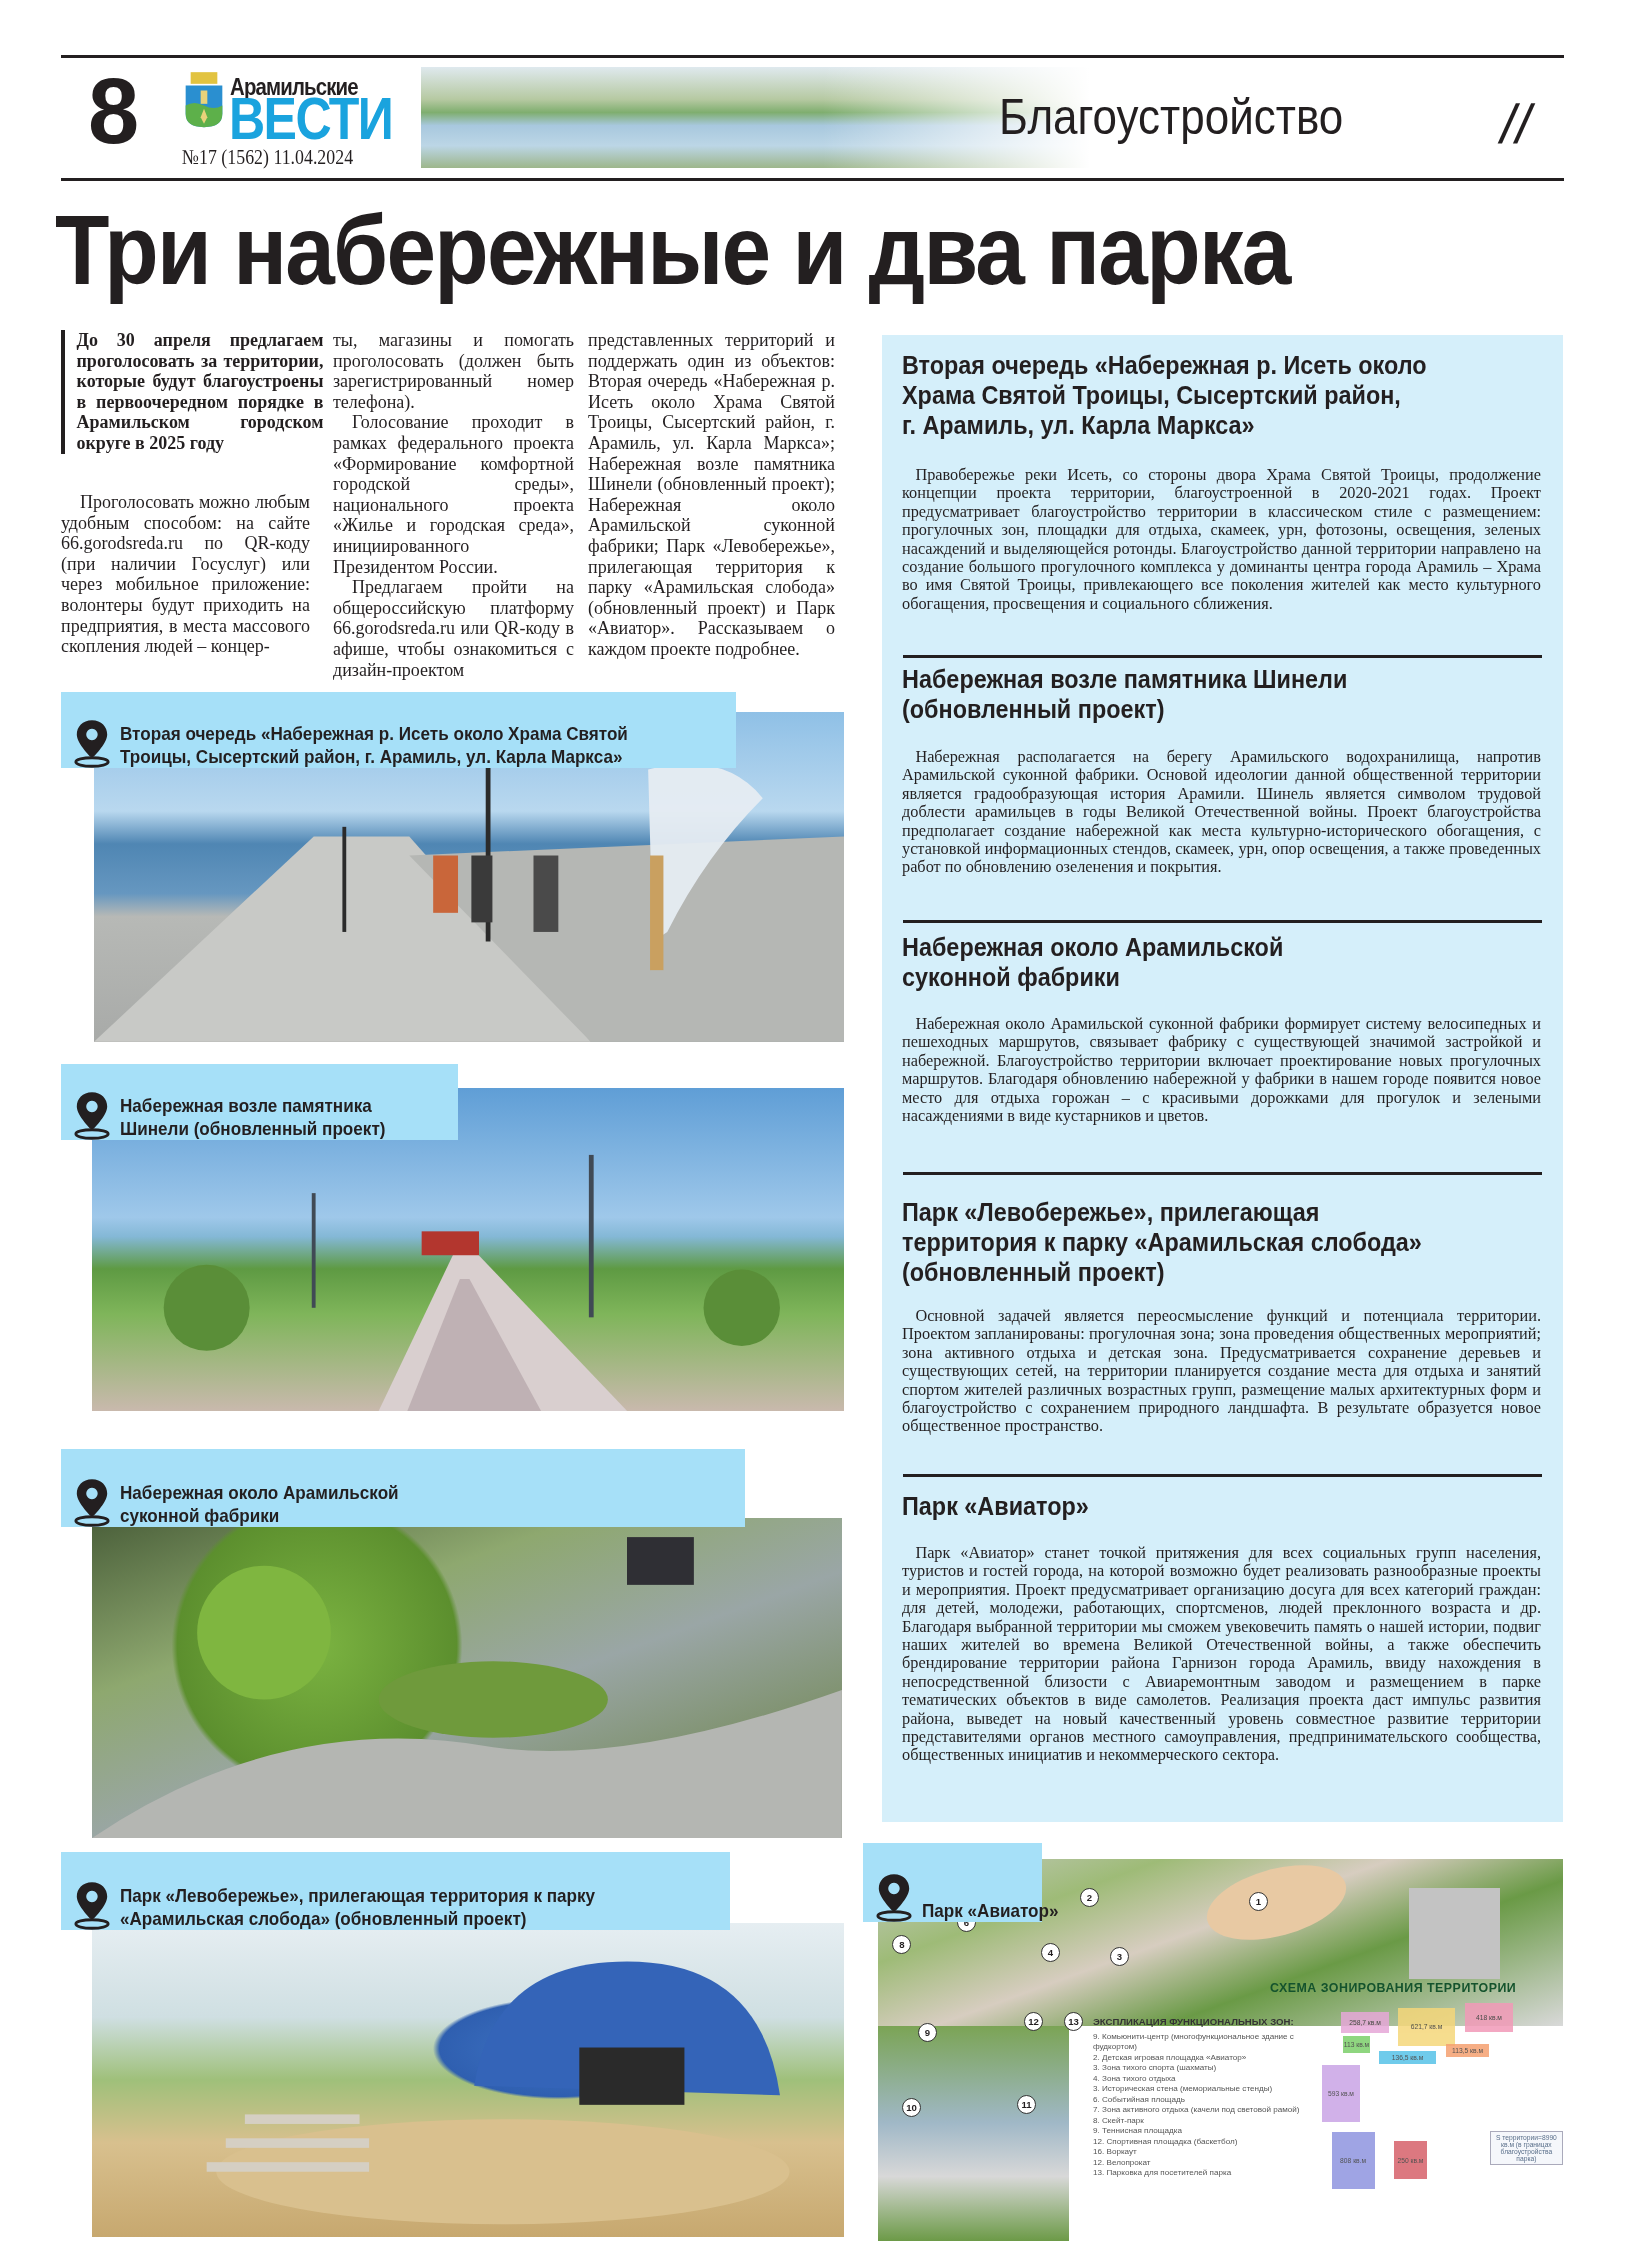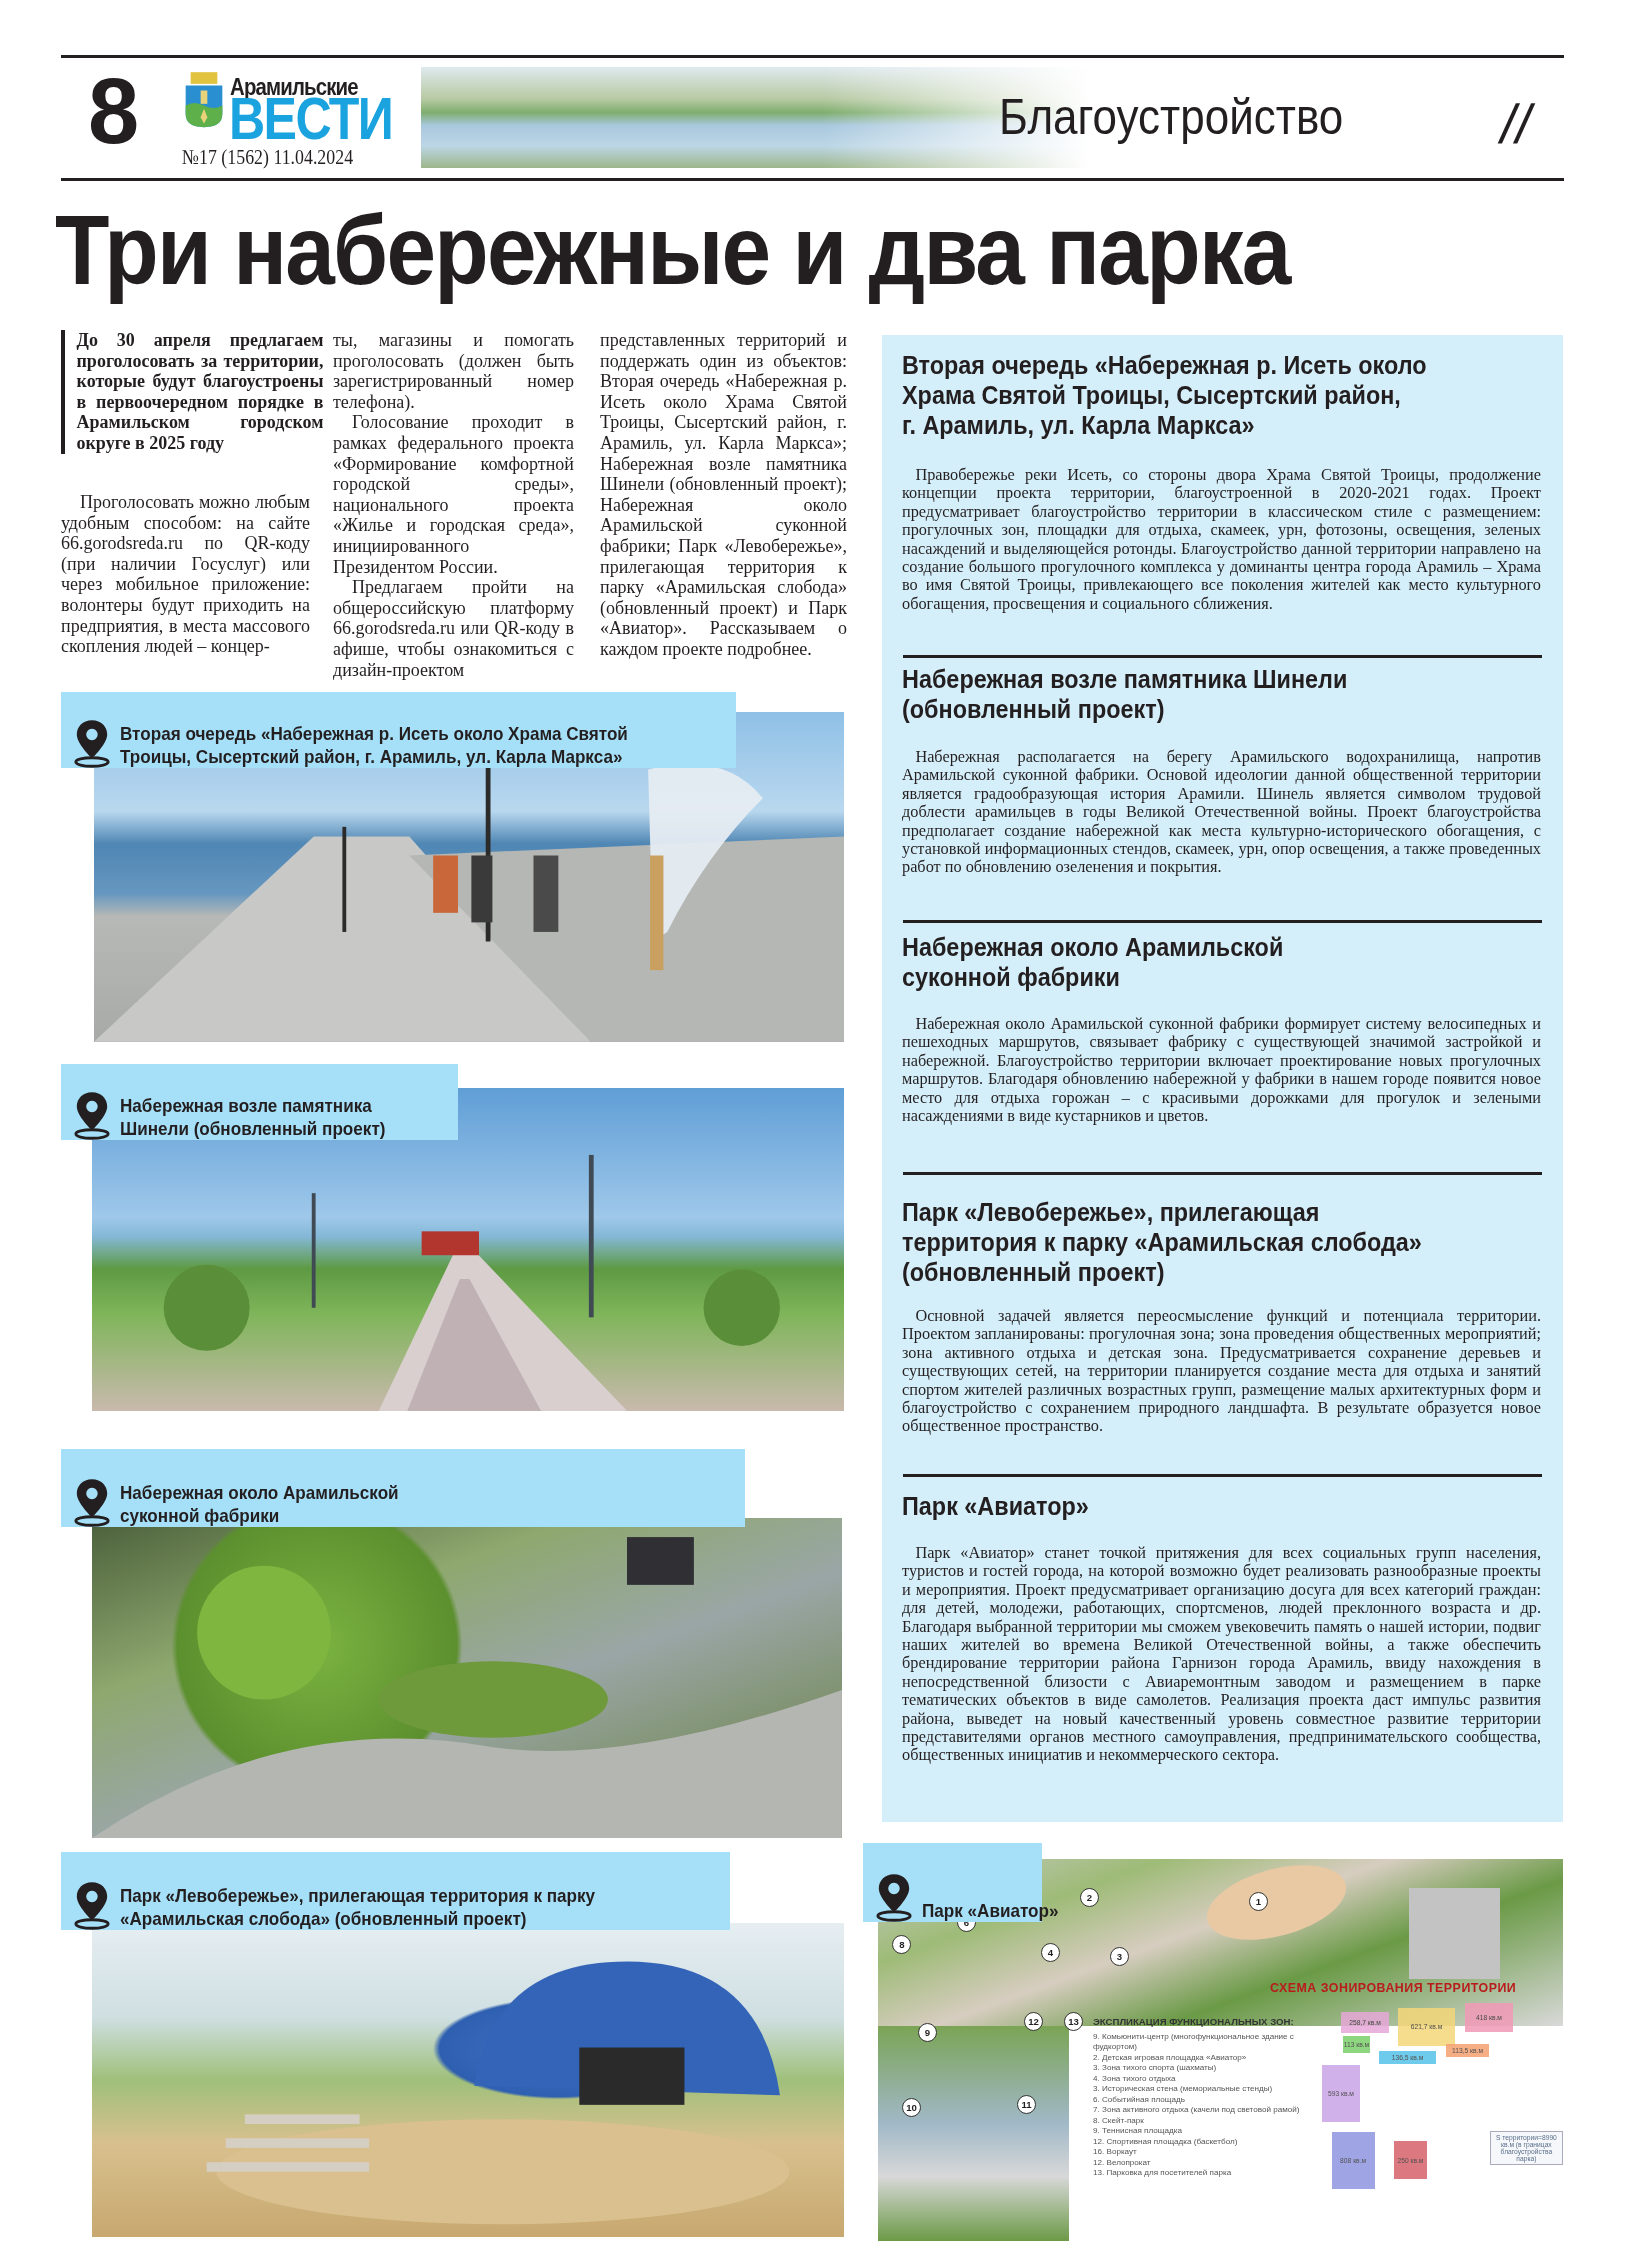--- a/index.html
+++ b/index.html
@@ -48,21 +48,21 @@
                 linear-gradient(160deg, #4a5f3a 0%, #8ea86f 30%, #9aa6a6 55%, #7b8f66 80%, #5d6f47 100%); }
   .img4 { left: 92px; top: 1923px; width: 752px; height: 314px;
     background: radial-gradient(ellipse at 62% 40%, #3f74c4 0%, #2f5fb0 18%, transparent 19%),
                 linear-gradient(180deg, #e6eef2 0%, #cfdfe2 30%, #9fc07a 50%, #d8c08e 70%, #c7a86f 100%); }
   .img5 { left: 878px; top: 1859px; width: 685px; height: 382px; background: #ffffff; }
   .map-top { position: absolute; left: 0; top: 0; width: 100%; height: 167px;
     background: linear-gradient(160deg, #c9ccc8 0%, #9ebb77 25%, #d7cdc0 45%, #6a9a46 65%, #d9d9d9 100%); }
   .map-oval { position: absolute; left: 327px; top: 9.6px; width: 143px; height: 67px; border-radius: 50%; background: #e8c9a3; transform: rotate(-15deg); }
   .map-square { position: absolute; left: 531px; top: 29px; width: 91px; height: 91px; background: #c3c3c3; }
   .map-left { position: absolute; left: 0; top: 167px; width: 191px; height: 215px; background: linear-gradient(180deg, #7ba455 0%, #a0b8c7 45%, #d8d8d8 70%, #6c9a47 100%); }
-  .map-scheme-title { position: absolute; left: 392px; top: 122px; font-family: "Liberation Sans", sans-serif; font-size: 12.4px; font-weight: 700; color: #b91c1c; letter-spacing: 0.5px; }
+  .map-scheme-title { position: absolute; left: 392px; top: 122px; font-family: "Liberation Sans", sans-serif; font-size: 12.4px; font-weight: 700; color: #14532d; letter-spacing: 0.5px; }
   .legend { position: absolute; left: 215px; top: 158px; width: 229px; font-family: "Liberation Sans", sans-serif; font-size: 8.1px; line-height: 10.5px; color: #555; }
   .legend .lh { font-weight: 700; font-size: 9.6px; margin-bottom: 4px; color: #333; }
   .zones { position: absolute; left: 444px; top: 139px; width: 229px; height: 206px; }
   .zone { position: absolute; font-family: "Liberation Sans", sans-serif; font-size: 6.7px; color: #333; display: flex; align-items: center; justify-content: center; opacity: 0.85; }
   .area-note { position: absolute; left: 636px; top: 272px; width: 67px; font-family: "Liberation Sans", sans-serif; font-size: 6.7px; color: #5a6f8a; text-align: center; border: 1px solid #aab; padding: 1.9px; background: #f5f7fb; }
   .num { position: absolute; width: 17px; height: 17px; border: 1.4px solid #333; border-radius: 50%; background: #fff; font-family: "Liberation Sans", sans-serif; font-size: 9.6px; font-weight: 700; display: flex; align-items: center; justify-content: center; }
 </style>
 </head>
 <body>
 
@@ -87,21 +87,21 @@
 
 <div class="lead">До 30 апреля предлагаем проголосовать за территории, которые будут благоустроены в первоочередном порядке в Арамильском городском округе в 2025 году</div>
 <div class="col" style="left:61px;top:492px;width:249px;">
   <p>Проголосовать можно любым удобным способом: на сайте 66.gorodsreda.ru по QR-коду (при наличии Госуслуг) или через мобильное приложение: волонтеры будут приходить на предприятия, в места массового скопления людей – концер-</p>
 </div>
 <div class="col" style="left:333px;top:330px;width:241px;">
   <p class="noind">ты, магазины и помогать проголосовать (должен быть зарегистрированный номер телефона).</p>
   <p>Голосование проходит в рамках федерального проекта «Формирование комфортной городской среды», национального проекта «Жилье и городская среда», инициированного Президентом России.</p>
   <p>Предлагаем пройти на общероссийскую платформу 66.gorodsreda.ru или QR-коду в афише, чтобы ознакомиться с дизайн-проектом</p>
 </div>
-<div class="col" style="left:600px;top:330px;width:247px;">
+<div class="col" style="left:588px;top:330px;width:247px;">
   <p class="noind">представленных территорий и поддержать один из объектов: Вторая очередь «Набережная р. Исеть около Храма Святой Троицы, Сысертский район, г. Арамиль, ул. Карла Маркса»; Набережная возле памятника Шинели (обновленный проект); Набережная около Арамильской суконной фабрики; Парк «Левобережье», прилегающая территория к парку «Арамильская слобода» (обновленный проект) и Парк «Авиатор». Рассказываем о каждом проекте подробнее.</p>
 </div>
 
 <div class="bluebox"></div>
 
 <div class="rb-title" style="top:350px;">
   <div>Вторая очередь «Набережная р. Исеть около</div>
   <div>Храма Святой Троицы, Сысертский район,</div>
   <div>г. Арамиль, ул. Карла Маркса»</div>
 </div>

